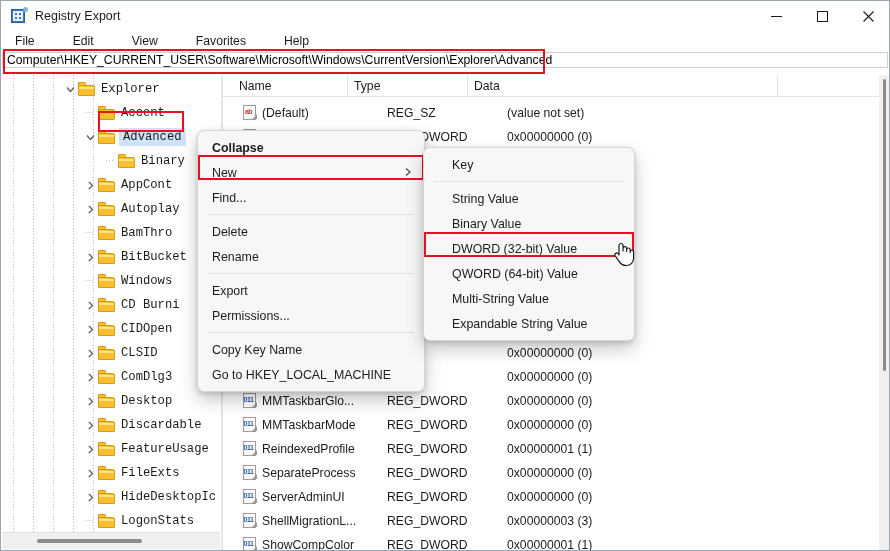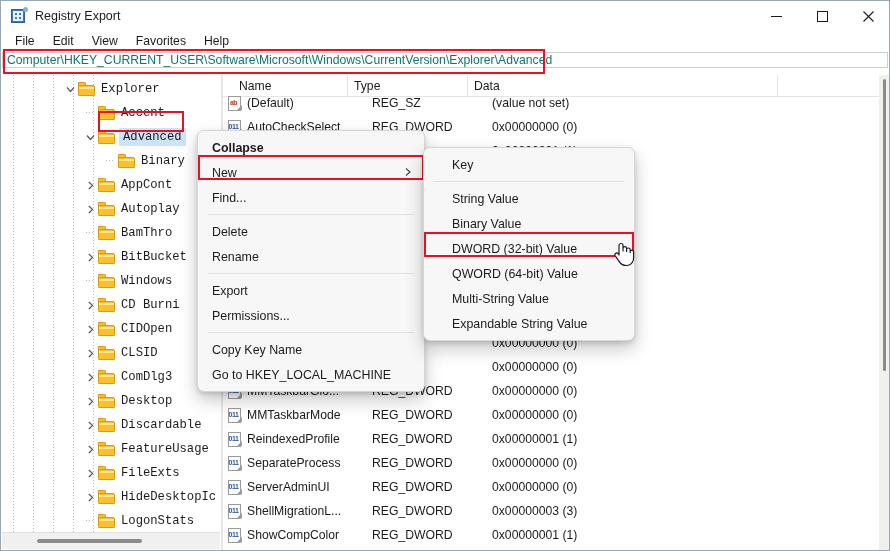--- a/index.html
+++ b/index.html
@@ -66,41 +66,42 @@
     color: #1b1b1b;
   }
   .winbtn svg { display: block; }
 
   
   .menubar {
     position: absolute; top: 30px; left: 0;
     width: 890px; height: 20px;
     display: flex; align-items: center;
     background: #ffffff;
+    gap: 20px;
   }
   .menubar .mi {
     font-size: 12.2px; color: #1b1b1b;
     padding: 1px 8px; margin-left: 2px;
   }
   .menubar .mi:first-child { margin-left: 6px; }
 
   
   .addrwrap {
     position: absolute; top: 50px; left: 0;
     width: 890px; height: 23px;
     background: #ffffff;
   }
   .addrbar {
     position: absolute; left: 1px; top: 1px;
     width: 886px; height: 16px;
     background: #ffffff;
     border: 1px solid #cfcfcf;
     box-sizing: border-box;
     display: flex; align-items: center;
-    font-size: 12.2px; color: #0f766e;
+    font-size: 12.2px; color: #000000;
     padding-left: 4px;
     white-space: nowrap;
     overflow: hidden;
   }
   .addr-hl {
     position: absolute; left: 2px; top: 48px;
     width: 542px; height: 25px;
     border: 2px solid #e81123;
     box-sizing: border-box;
     pointer-events: none;
@@ -233,23 +234,24 @@
   .hc.c-name { width: 125px; padding-left: 16px; }
   .hc.c-type { width: 120px; }
   .hc.c-data { width: 310px; }
   .hc.c-pad   { flex: 1; border-right: none; }
 
   .lrows {
     position: absolute; left: 0; top: 21px;
     width: 667px;
   }
   .lrow {
-    height: 24px; display: flex; align-items: flex-start;
+    height: 24px; display: flex; align-items: flex-end;
     font-size: 12.2px; color: #1b1b1b;
     white-space: nowrap;
+    padding-left: 15px;
   }
   .vicon {
     width: 16px; height: 15px; flex: 0 0 16px;
     margin-left: 4px; margin-right: 4px;
     position: relative;
   }
   .vicon .page {
     position: absolute; left: 1px; top: 0;
     width: 13px; height: 15px;
     background: #ffffff;

